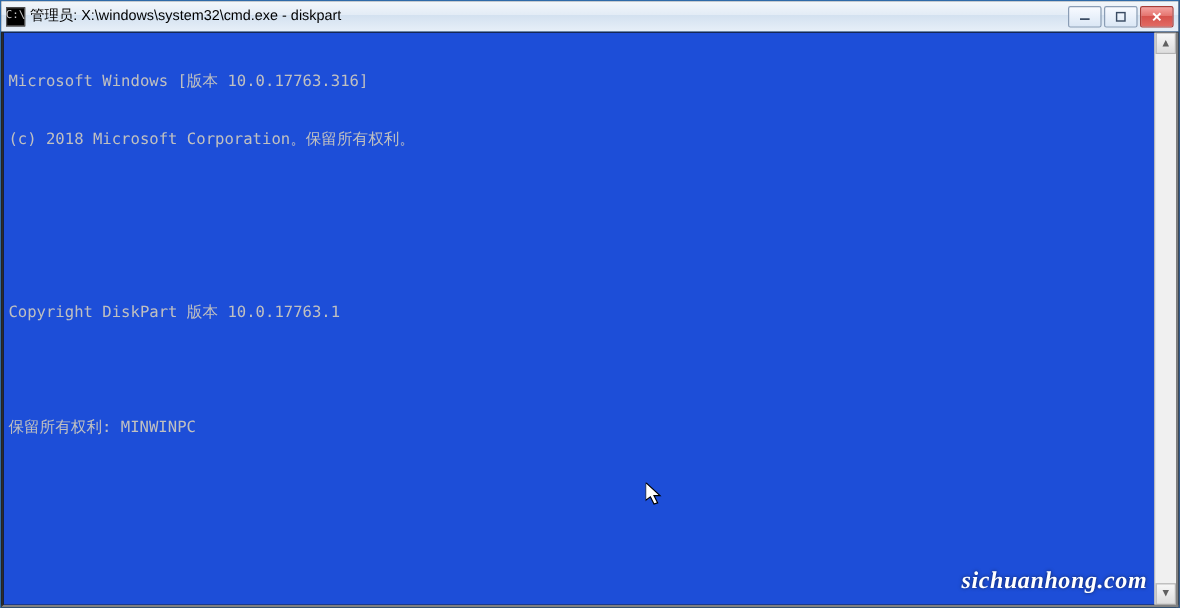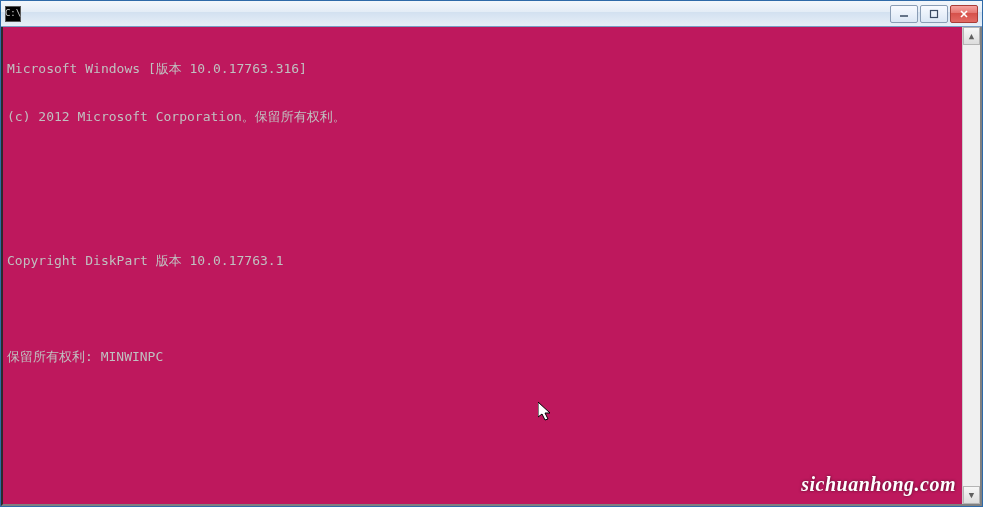--- a/index.html
+++ b/index.html
@@ -68,21 +68,21 @@
     flex: 1;
     position: relative;
     background: #000;
     border: 2px inset #808080;
     border-top: 0;
     overflow: hidden;
   }
   .console {
     position: absolute;
     left: 0; top: 0; right: 18px; bottom: 0;
-    background: #be185d;
+    background: #1d4ed8;
     color: #c0c0c0;
     font-family: "NSimSun","SimSun","Consolas",monospace;
     font-size: 13px;
     line-height: 16px;
     padding: 2px 4px;
     white-space: pre;
   }
   .console .line { min-height: 16px; }
   .console .prompt, .console .txt { white-space: pre; }
   .scrollbar {
@@ -122,20 +122,21 @@
     text-shadow: 0 0 3px rgba(0,0,0,0.6);
   }
 </style>
 </head>
 <body>
 
 <div class="window">
 
   <div class="titlebar">
     <span class="app-icon">C:\</span>
+    <span class="title-text">管理员: X:\windows\system32\cmd.exe - diskpart</span>
     <span class="spacer"></span>
     <div class="win-buttons">
       <div class="win-btn">
         <svg viewBox="0 0 10 10">
             <line x1="1" y1="7" x2="9" y2="7" stroke="#3a4b63" stroke-width="1.5"></line>
           </svg>
       </div>
       <div class="win-btn">
         <svg viewBox="0 0 10 10">
             <rect x="1.5" y="1.5" width="7" height="7" fill="none" stroke="#3a4b63" stroke-width="1.2"></rect>
@@ -147,21 +148,21 @@
             <line x1="8" y1="2" x2="2" y2="8" stroke="#fff" stroke-width="1.6"></line>
           </svg>
       </div>
     </div>
   </div>
 
   <div class="client">
 
     <div class="console">
       <div class="line"><span class="txt">Microsoft Windows [版本 10.0.17763.316]</span></div>
-      <div class="line"><span class="txt">(c) 2012 Microsoft Corporation。保留所有权利。</span></div>
+      <div class="line"><span class="txt">(c) 2018 Microsoft Corporation。保留所有权利。</span></div>
       <div class="line"><span class="txt"></span></div>
       <div class="line"><span class="txt"></span></div>
       <div class="line"><span class="txt">Copyright DiskPart 版本 10.0.17763.1</span></div>
       <div class="line"><span class="txt"></span></div>
       <div class="line"><span class="txt">保留所有权利: MINWINPC</span></div>
       <div class="line"><span class="txt"></span></div>
       
       
       
       

